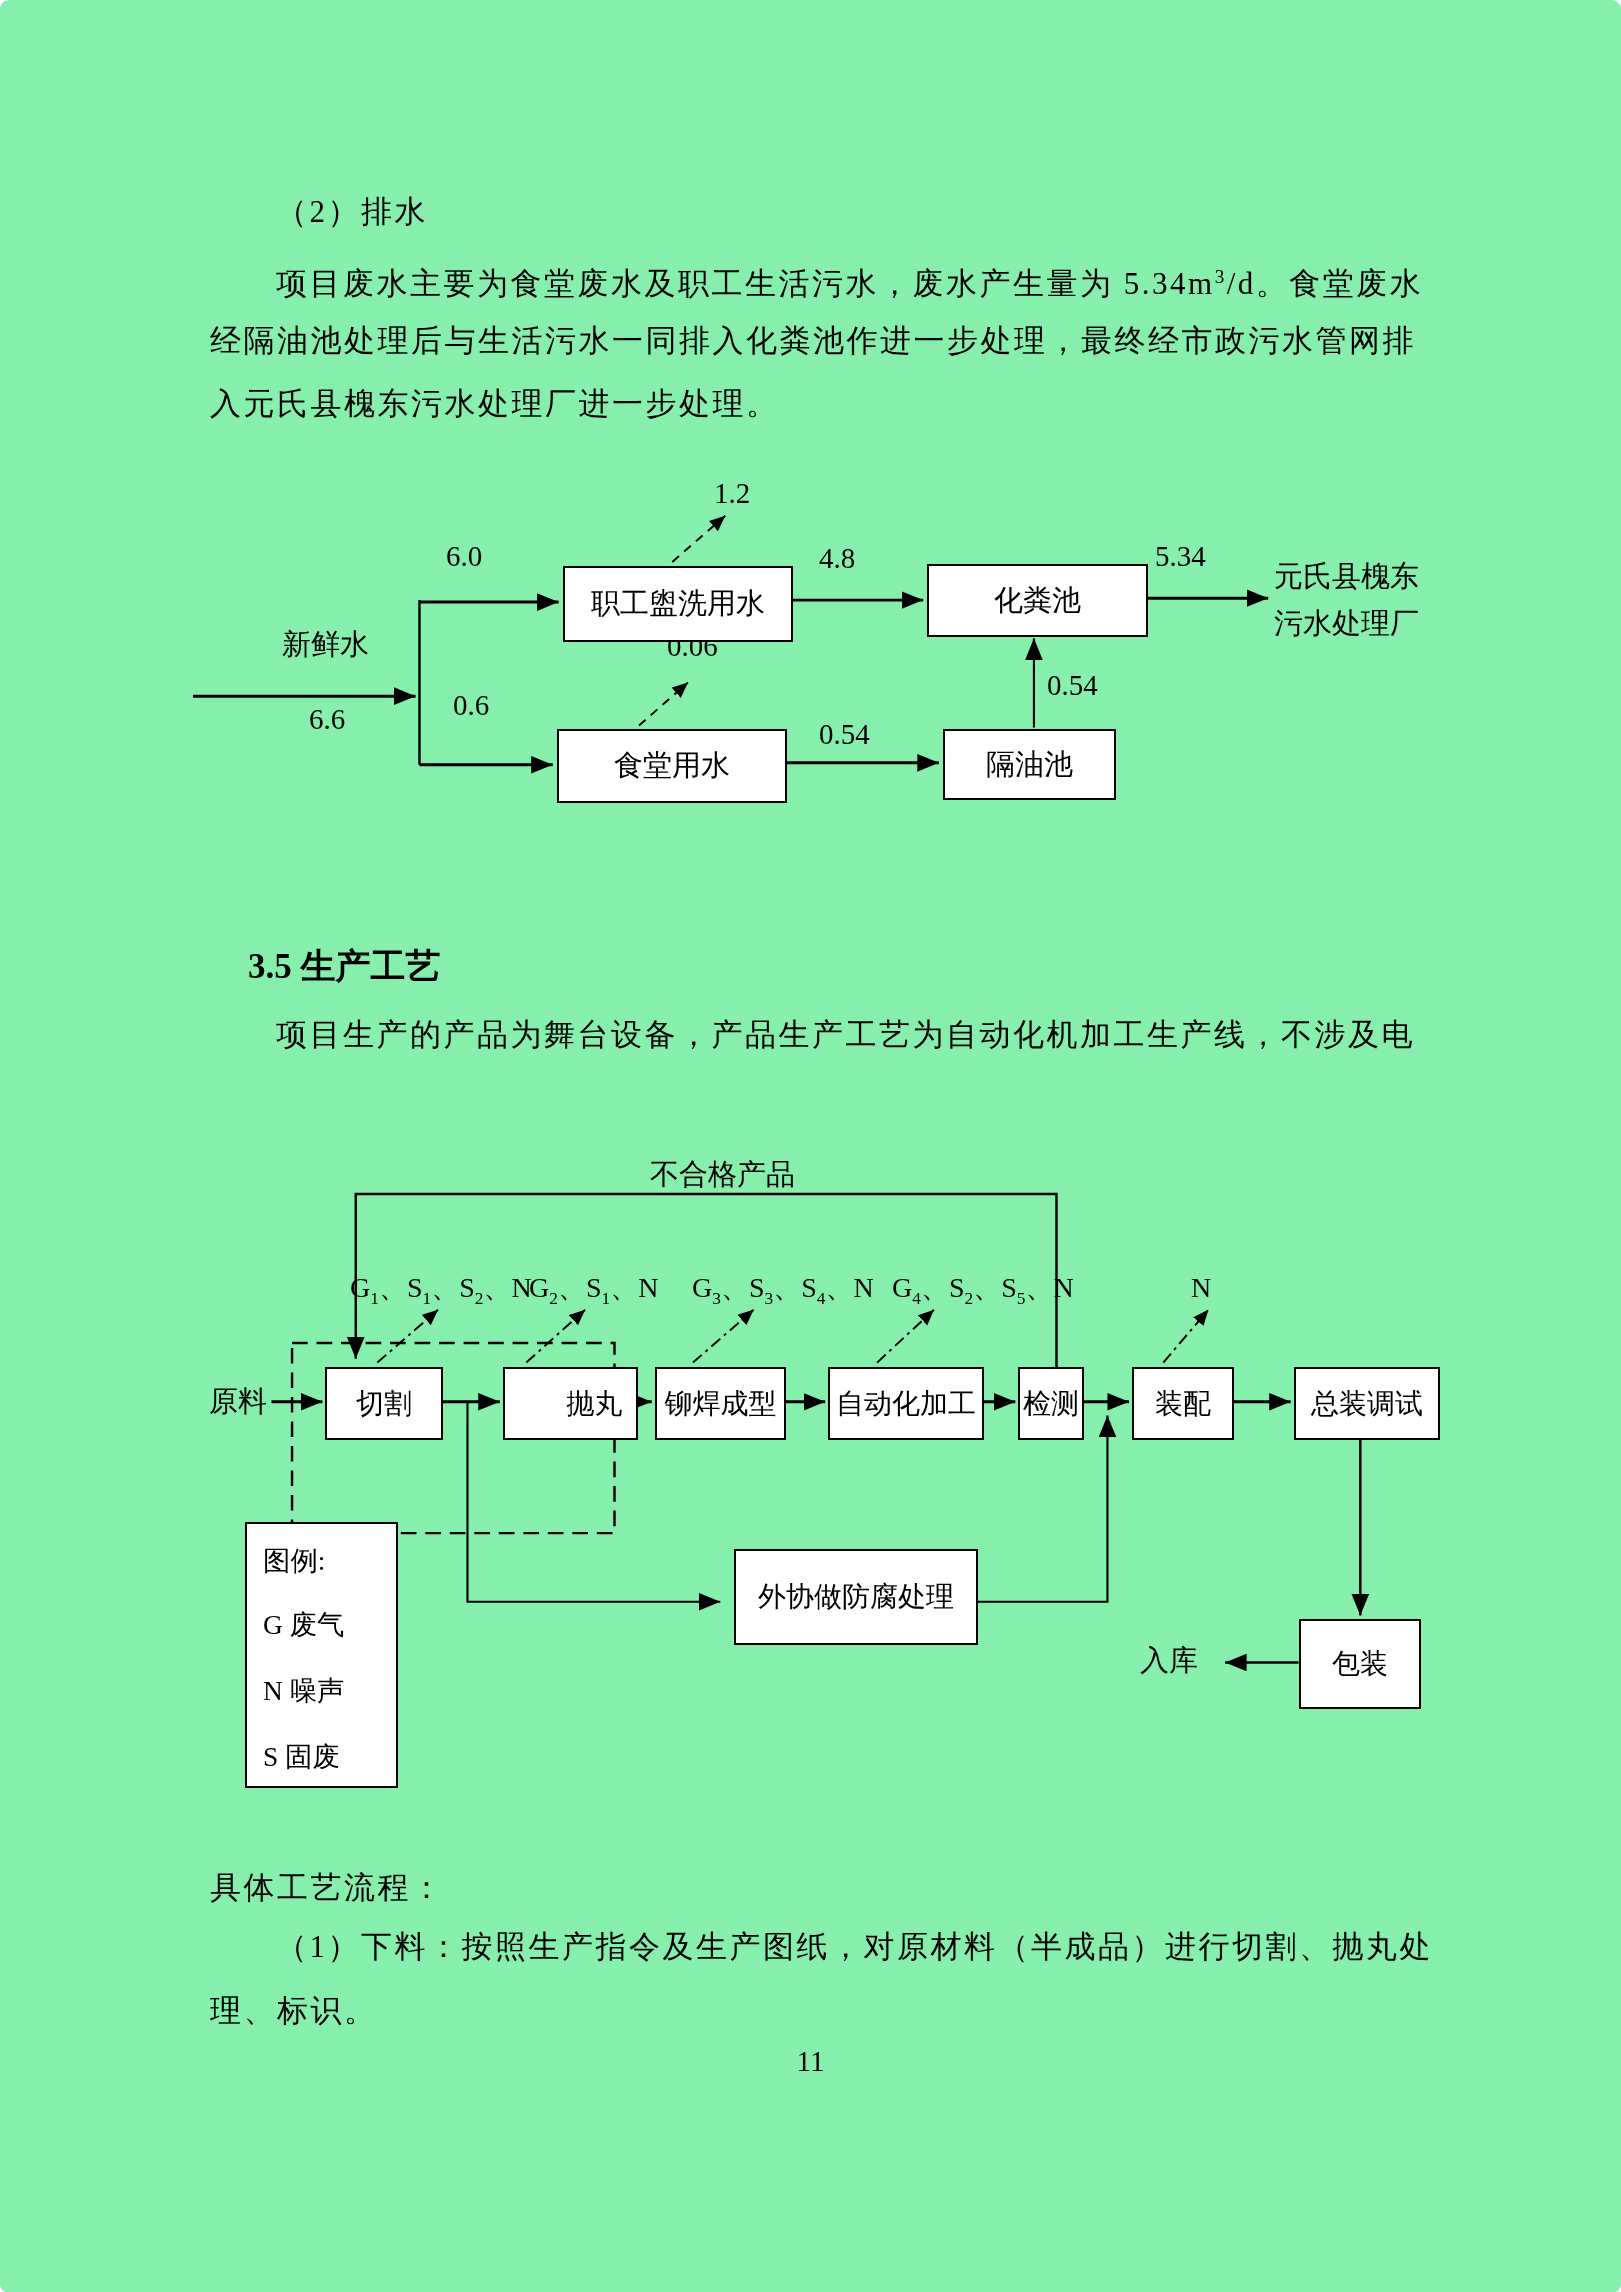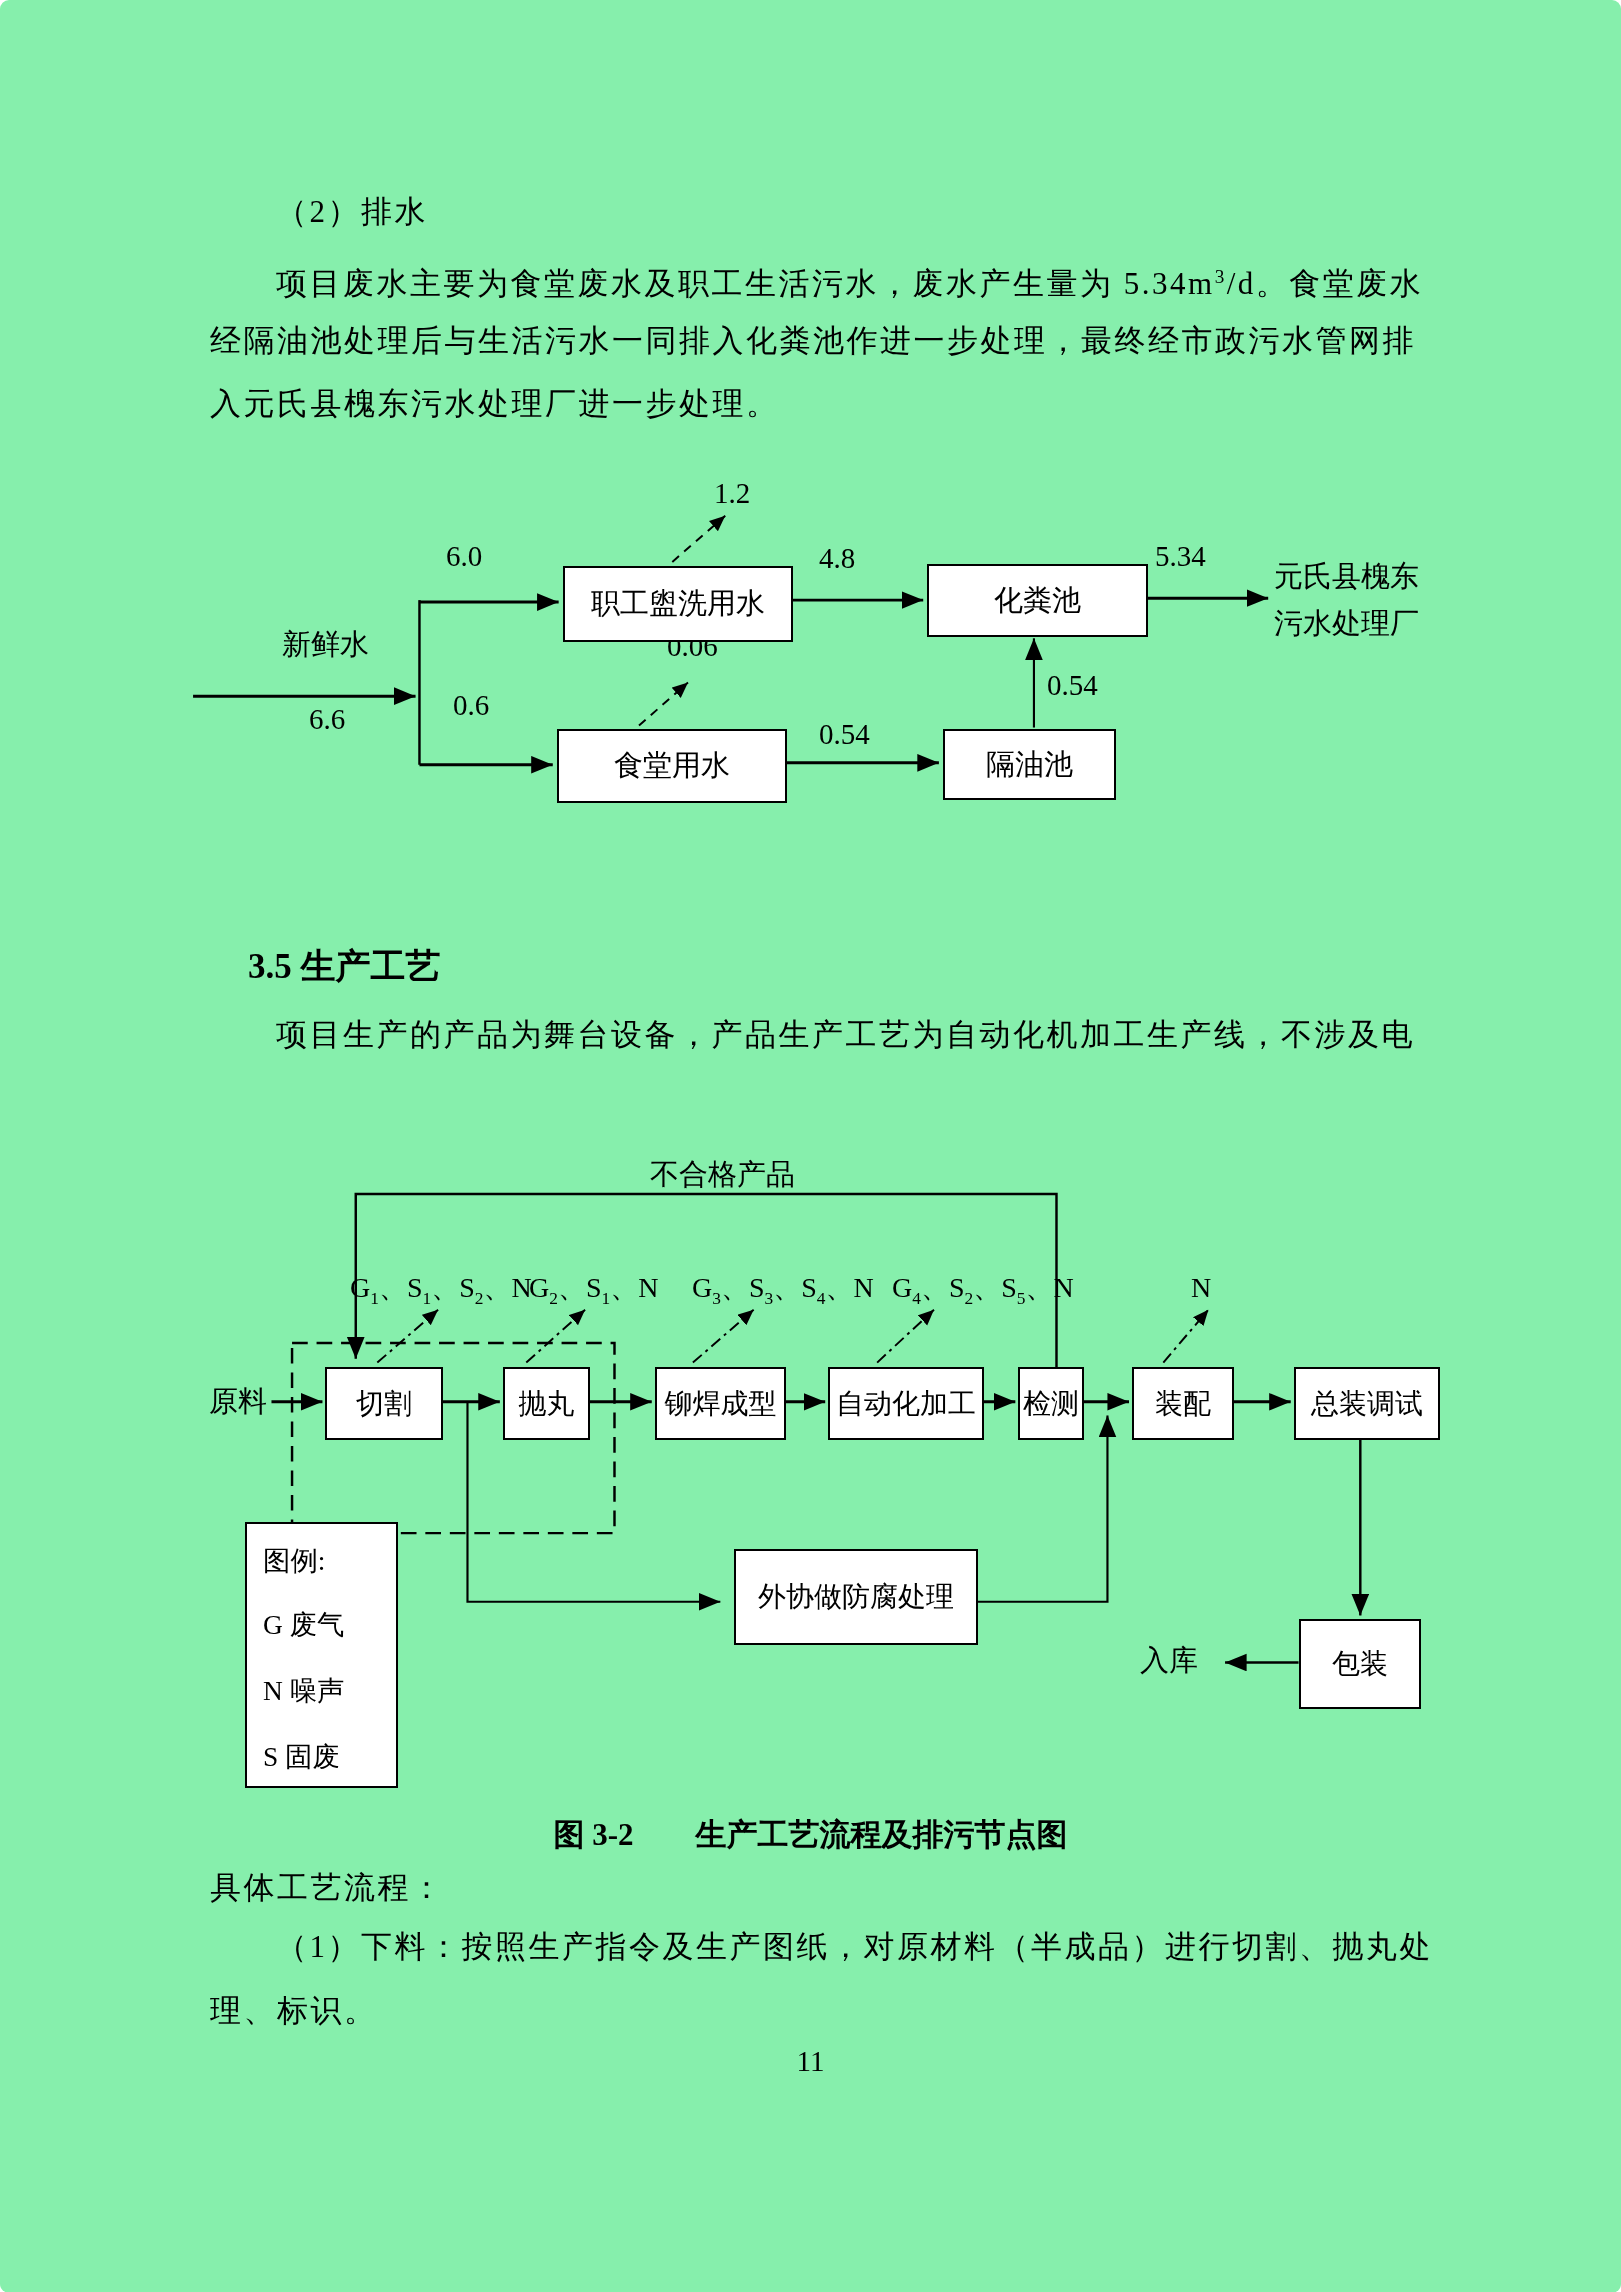--- a/index.html
+++ b/index.html
@@ -103,38 +103,37 @@
 
   <div class="lbl" style="left:350px;top:1270px;font-size:28px;">G<sub>1</sub>、S<sub>1</sub>、S<sub>2</sub>、N</div>
   <div class="lbl" style="left:529px;top:1270px;font-size:28px;">G<sub>2</sub>、S<sub>1</sub>、N</div>
   <div class="lbl" style="left:692px;top:1270px;font-size:28px;">G<sub>3</sub>、S<sub>3</sub>、S<sub>4</sub>、N</div>
   <div class="lbl" style="left:892px;top:1270px;font-size:28px;">G<sub>4</sub>、S<sub>2</sub>、S<sub>5</sub>、N</div>
   <div class="lbl" style="left:1191px;top:1270px;font-size:28px;">N</div>
 
   <div class="lbl" style="left:209px;top:1384px;">原料</div>
 
   <div class="box2" style="left:325px;top:1367px;width:114px;height:69px;">切割</div>
-  <div class="box2" style="left:503px;top:1367px;width:83px;height:69px;">抛丸</div>
+  <div class="box2" style="left:503px;top:1367px;width:83px;height:69px;padding-left:48px;">抛丸</div>
   <div class="box2" style="left:655px;top:1367px;width:127px;height:69px;">铆焊成型</div>
   <div class="box2" style="left:828px;top:1367px;width:152px;height:69px;">自动化加工</div>
   <div class="box2" style="left:1018px;top:1367px;width:62px;height:69px;">检测</div>
   <div class="box2" style="left:1132px;top:1367px;width:98px;height:69px;">装配</div>
   <div class="box2" style="left:1294px;top:1367px;width:142px;height:69px;">总装调试</div>
 
   <div class="box2" style="left:726px;top:1549px;width:240px;height:92px;margin-left:8px;">外协做防腐处理</div>
   <div class="box2" style="left:1299px;top:1619px;width:118px;height:86px;">包装</div>
   <div class="lbl" style="left:1140px;top:1643px;">入库</div>
 
   <div class="legendbox" style="left:245px;top:1522px;width:149px;height:262px;"></div>
   <div class="legend-line" style="left:263px;top:1545px;">图例:</div>
   <div class="legend-line" style="left:263px;top:1609px;">G 废气</div>
   <div class="legend-line" style="left:263px;top:1675px;">N 噪声</div>
   <div class="legend-line" style="left:263px;top:1741px;">S 固废</div>
 
-  <div class="caption" style="top:1815px;">图 3-2　　生产工艺流程及排污节点图</div>
 
   <div class="t" style="left:210px;top:1868px;">具体工艺流程：</div>
   <div class="t" style="left:276px;top:1927px;">（1）下料：按照生产指令及生产图纸，对原材料（半成品）进行切割、抛丸处</div>
   <div class="t" style="left:210px;top:1991px;">理、标识。</div>
 
   <div class="pageno" style="top:2045px;">11</div>
 </div>
 
 
 </body></html>

